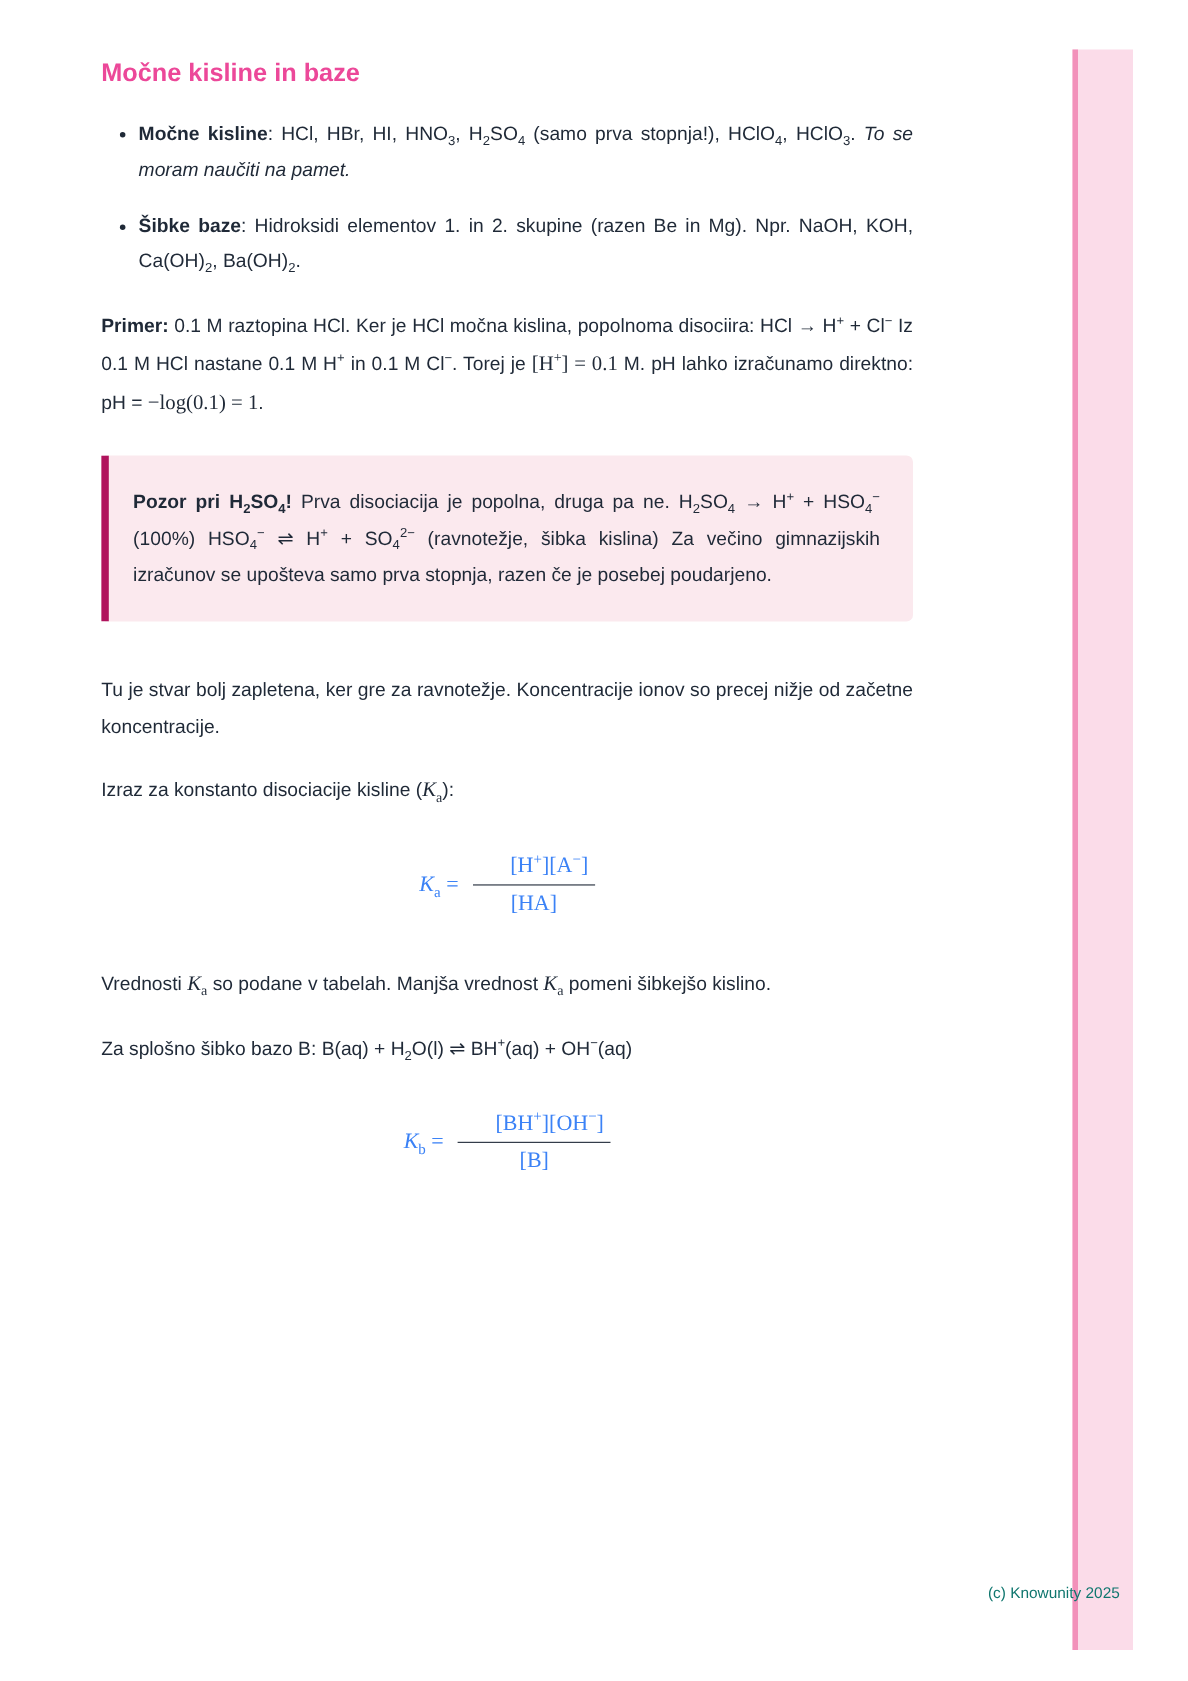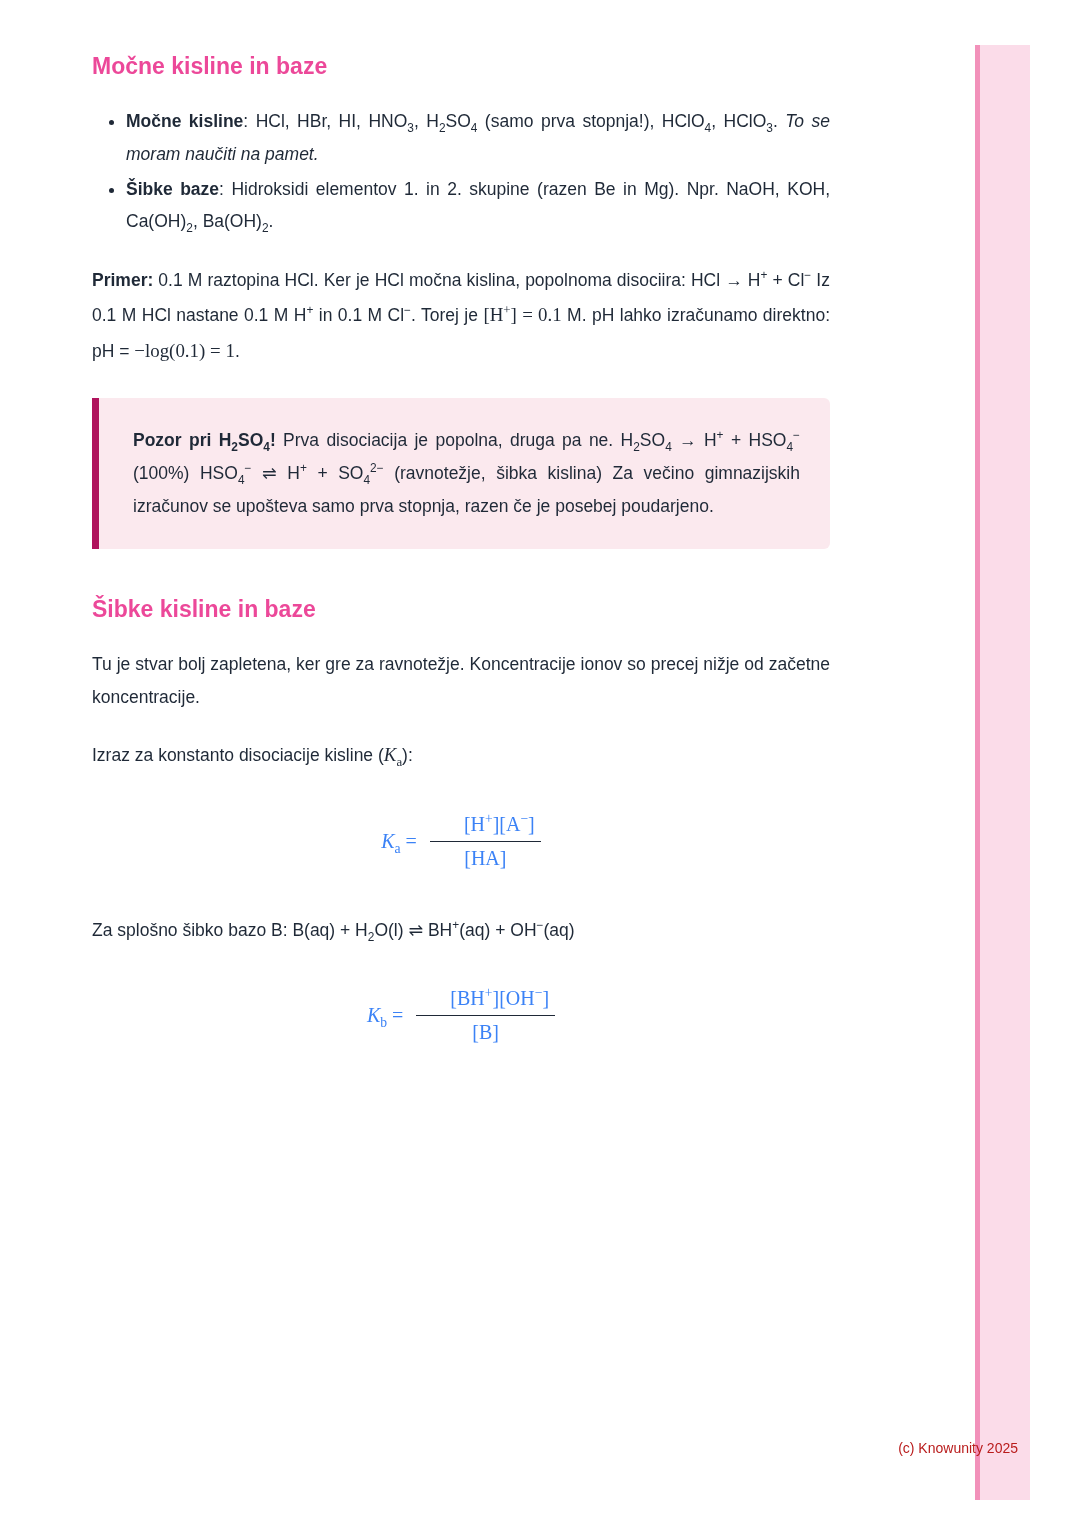--- a/index.html
+++ b/index.html
@@ -39,49 +39,49 @@
     line-height:1.88;
     text-align:justify;
   }
   .para:last-child{margin-bottom:0;}
   sub,sup{font-size:68%;line-height:0;}
   .m{font-family:"Liberation Serif","DejaVu Serif",serif;font-size:1.08em;}
   .bullets{
     margin:0 0 26px 0;
     padding-left:34px;
   }
-  .bullets li{margin-bottom:2px;}
+  .bullets li{margin-bottom:18px;}
   .bullets li:last-child{margin-bottom:0;}
   .callout{
     margin:30px 0 0 0;
     background:#fbe9ee;
     border-left:7px solid #b0135d;
     border-radius:0 6px 6px 0;
-    padding:26px 30px 26px 34px;
+    padding:26px 30px 26px 22px;
   }
   .callout .para{margin:0;}
   .spacer-after-callout{height:46px;}
   .formula{
     margin:40px 0 44px 0;
     text-align:center;
     font-family:"Liberation Serif","DejaVu Serif",serif;
     font-size:20px;
     color:#3b82f6;
   }
   .formula .lhs{display:inline-block;vertical-align:middle;margin-right:8px;}
   .formula .lhs i{font-style:italic;}
   .frac{display:inline-block;vertical-align:middle;text-align:center;}
   .frac .num{display:block;padding:0 6px 5px 6px;margin-left:28px;}
   .frac .den{display:block;border-top:1.4px solid #1f2937;padding:5px 6px 0 6px;}
   .footer{
     position:absolute;
     top:1440px;
     right:62px;
     font-size:14px;
-    color:#b91c1c;
+    color:#0f766e;
     z-index:2;
   }
 </style>
 </head>
 <body>
 
 <div class="page">
 
   <div class="side-band"></div>
 
@@ -96,35 +96,35 @@
     </ul>
 
     <p class="para"><b>Primer:</b> 0.1 M raztopina HCl. Ker je HCl močna kislina, popolnoma disociira: HCl → H<sup>+</sup> + Cl<sup>−</sup> Iz 0.1 M HCl nastane 0.1 M H<sup>+</sup> in 0.1 M Cl<sup>−</sup>. Torej je <span class="m">[H<sup>+</sup>] = 0.1</span> M. pH lahko izračunamo direktno: pH = <span class="m">−log(0.1) = 1</span>.</p>
 
     <aside class="callout">
       <p class="para"><b>Pozor pri H<sub>2</sub>SO<sub>4</sub>!</b> Prva disociacija je popolna, druga pa ne. H<sub>2</sub>SO<sub>4</sub> → H<sup>+</sup> + HSO<sub>4</sub><sup>−</sup> (100%) HSO<sub>4</sub><sup>−</sup> ⇌ H<sup>+</sup> + SO<sub>4</sub><sup>2−</sup> (ravnotežje, šibka kislina) Za večino gimnazijskih izračunov se upošteva samo prva stopnja, razen če je posebej poudarjeno.</p>
     </aside>
 
     <div class="spacer-after-callout"></div>
 
-    <h1 class="heading">Šibke kisline in baze</h1>
 
     <p class="para">Tu je stvar bolj zapletena, ker gre za ravnotežje. Koncentracije ionov so precej nižje od začetne koncentracije.</p>
 
 
     <p class="para">Izraz za konstanto disociacije kisline (<span class="m"><i>K</i><sub>a</sub></span>):</p>
 
     <div class="formula">
       <span class="lhs"><i>K</i><sub>a</sub> =</span>
       <span class="frac">
         <span class="num">[H<sup>+</sup>][A<sup>−</sup>]</span>
         <span class="den">[HA]</span>
       </span>
     </div>
 
+    <p class="para">Vrednosti <span class="m"><i>K</i><sub>a</sub></span> so podane v tabelah. Manjša vrednost <span class="m"><i>K</i><sub>a</sub></span> pomeni šibkejšo kislino.</p>
 
     <p class="para">Za splošno šibko bazo B: B(aq) + H<sub>2</sub>O(l) ⇌ BH<sup>+</sup>(aq) + OH<sup>−</sup>(aq)</p>
 
 
     <div class="formula">
       <span class="lhs"><i>K</i><sub>b</sub> =</span>
       <span class="frac">
         <span class="num">[BH<sup>+</sup>][OH<sup>−</sup>]</span>
         <span class="den">[B]</span>
       </span>

